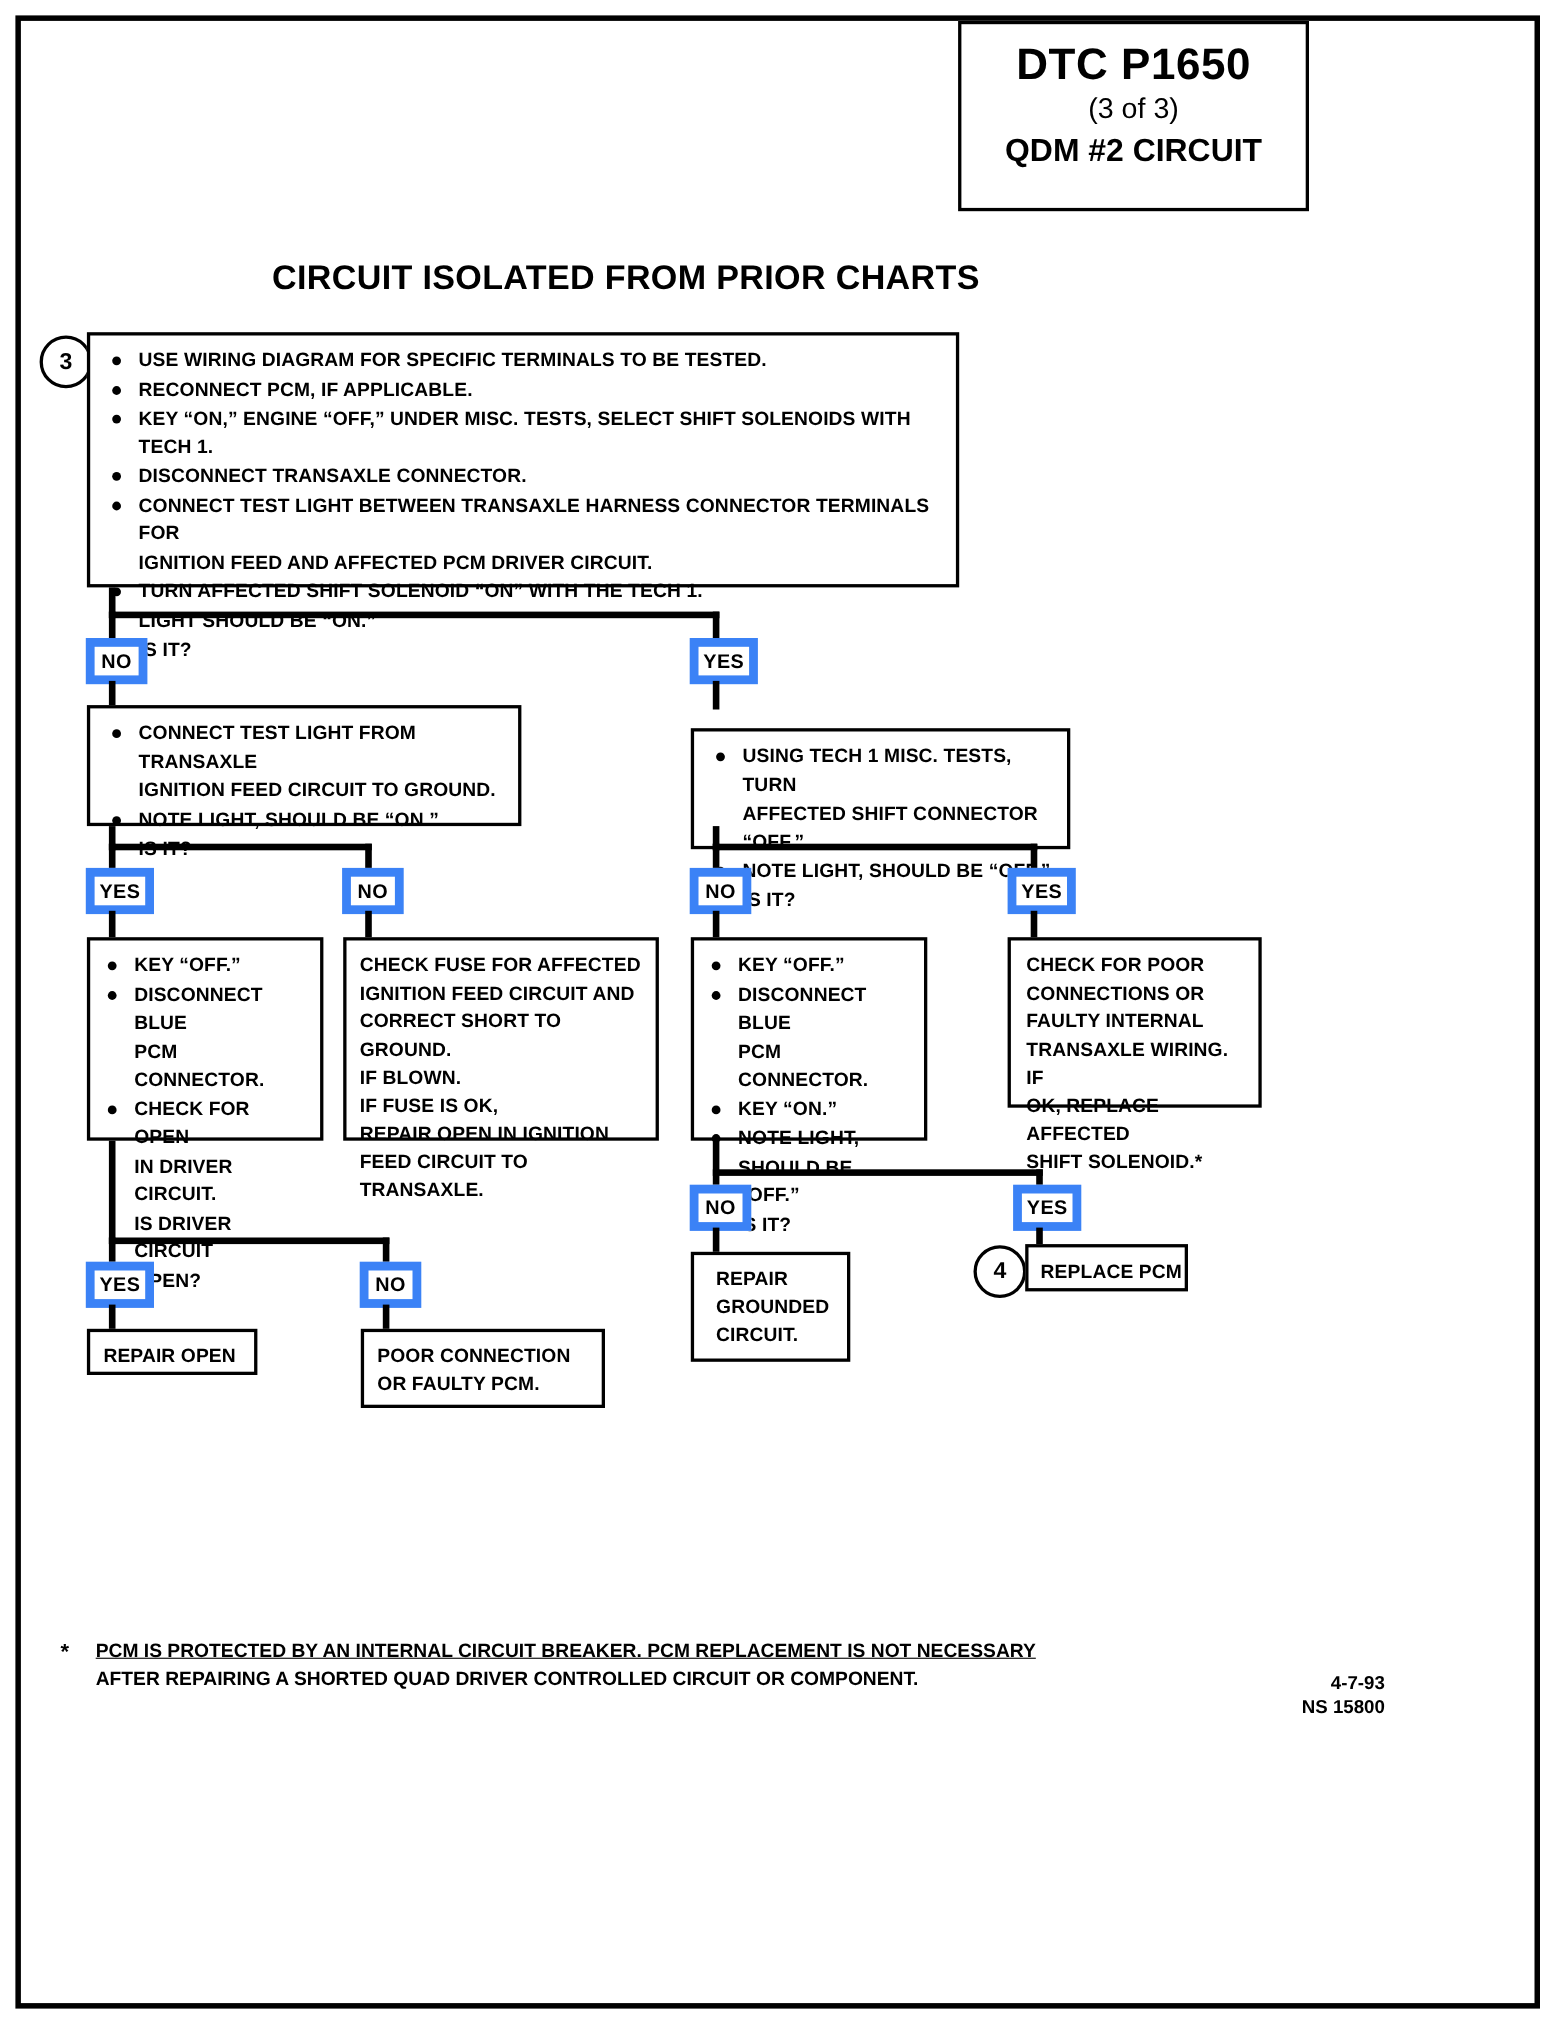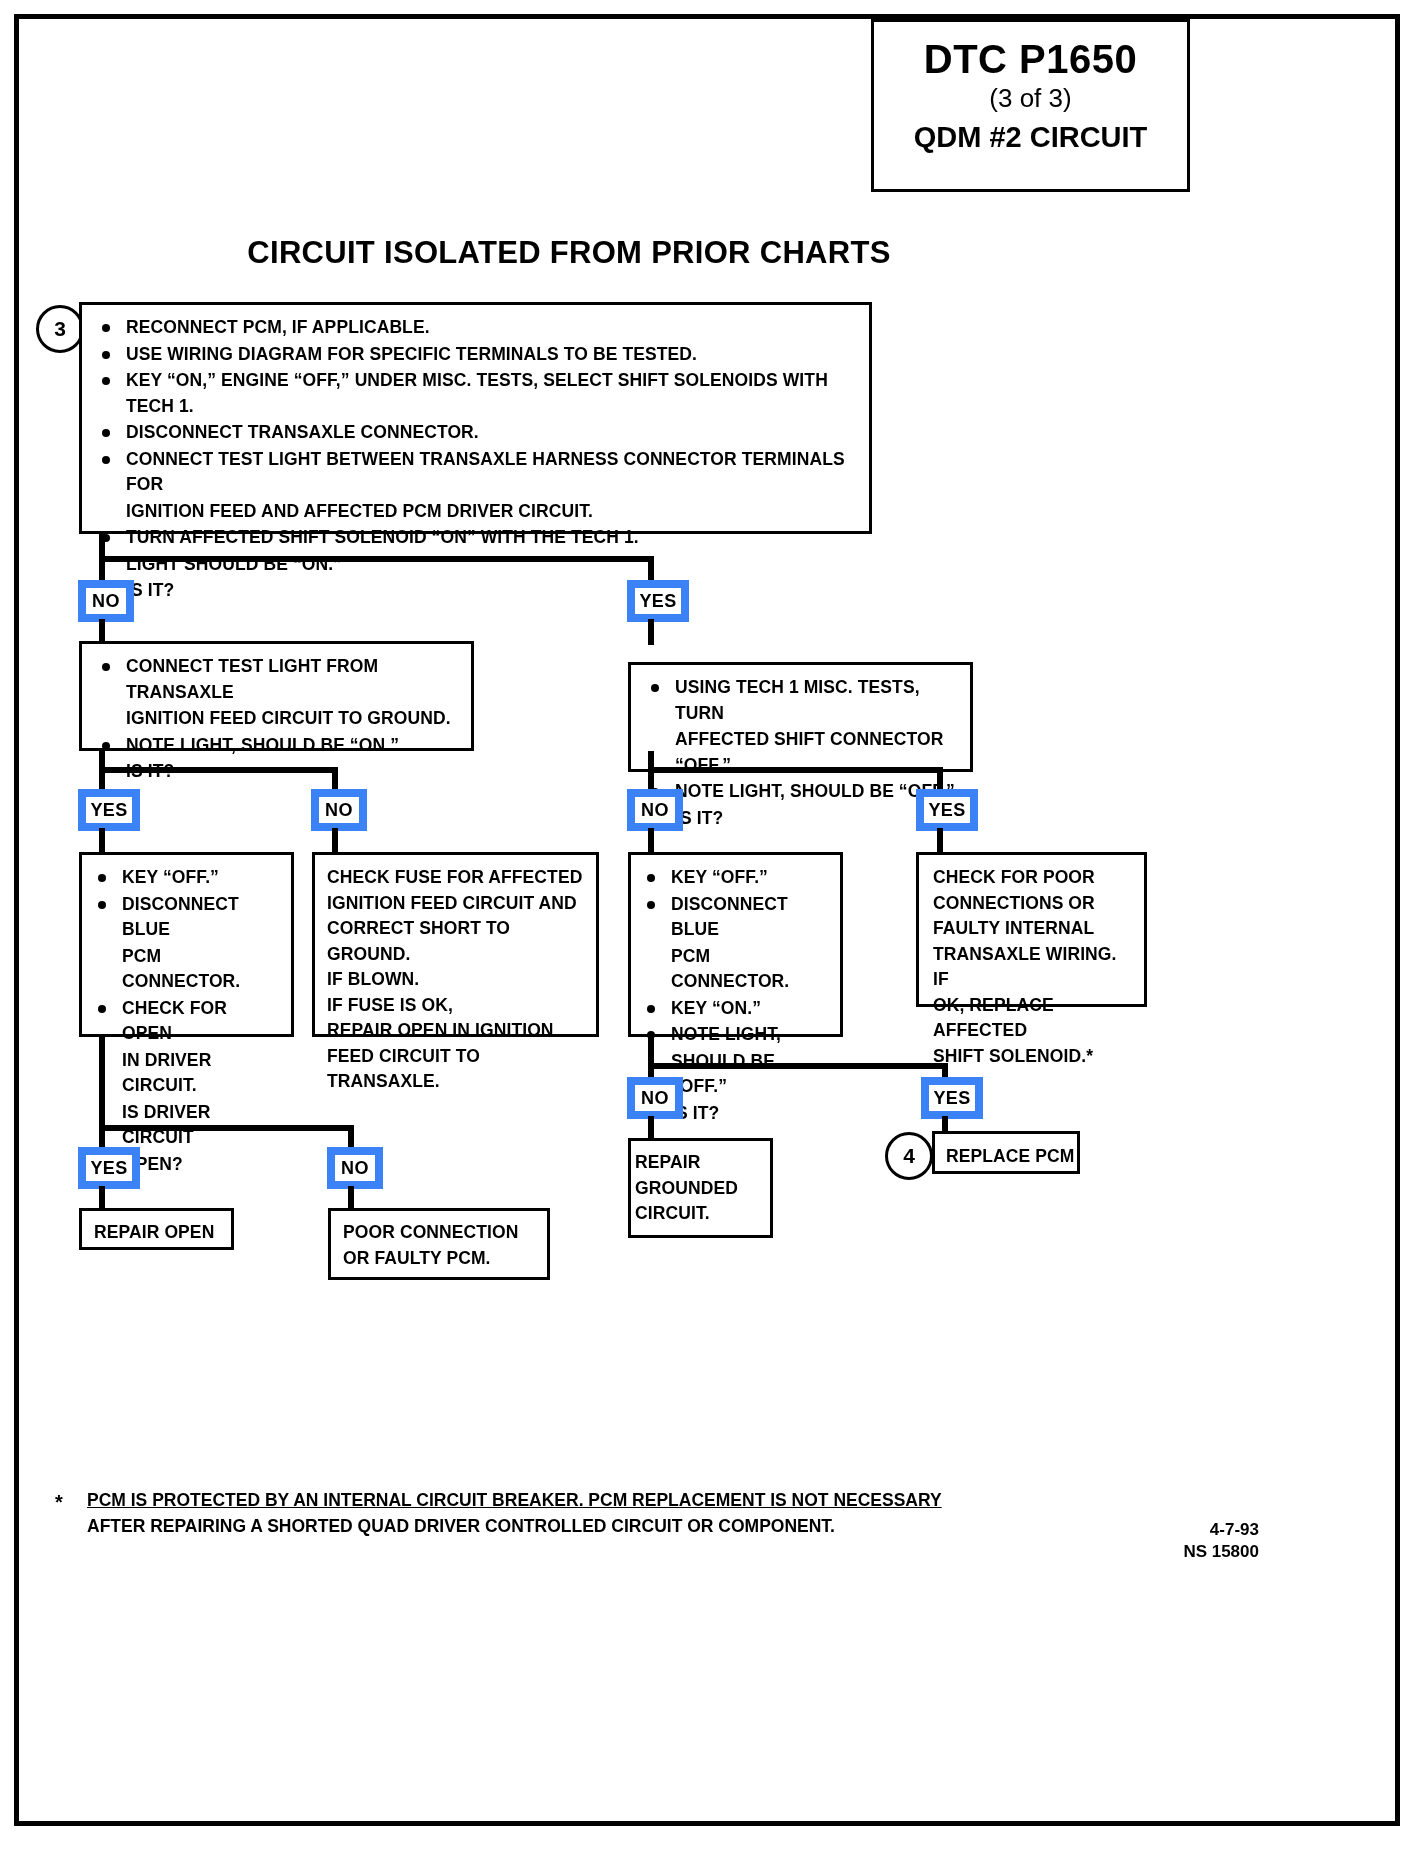--- a/index.html
+++ b/index.html
@@ -86,22 +86,22 @@
     <div class="hdr-l3">QDM #2 CIRCUIT</div>
   </div>
 
   <div class="chart-title">CIRCUIT ISOLATED FROM PRIOR CHARTS</div>
 
   <div class="circ" style="left:17px;top:286px;">3</div>
 
   <div class="box" style="left:60px;top:283px;width:793px;height:232px;">
     <div class="inner">
       <ul class="bl">
+        <li class="bullet">USE WIRING DIAGRAM FOR SPECIFIC TERMINALS TO BE TESTED.</li>
         <li class="bullet">RECONNECT PCM, IF APPLICABLE.</li>
-        <li class="bullet">USE WIRING DIAGRAM FOR SPECIFIC TERMINALS TO BE TESTED.</li>
         <li class="bullet">KEY “ON,” ENGINE “OFF,” UNDER MISC. TESTS, SELECT SHIFT SOLENOIDS WITH TECH 1.</li>
         <li class="bullet">DISCONNECT TRANSAXLE CONNECTOR.</li>
         <li class="bullet">CONNECT TEST LIGHT BETWEEN TRANSAXLE HARNESS CONNECTOR TERMINALS FOR</li>
         <li class="cont">IGNITION FEED AND AFFECTED PCM DRIVER CIRCUIT.</li>
         <li class="bullet">TURN AFFECTED SHIFT SOLENOID “ON” WITH THE TECH 1.</li>
         <li class="cont">LIGHT SHOULD BE “ON.”</li>
         <li class="cont">IS IT?</li>
       </ul>
     </div>
   </div>
@@ -236,21 +236,21 @@
   <div class="v" style="left:629px;top:1018px;height:52px;"></div>
   <div class="h" style="left:629px;top:1044px;width:300px;"></div>
   <div class="v" style="left:923px;top:1044px;height:26px;"></div>
 
   <div class="tag" style="left:608px;top:1058px;width:56px;height:42px;">NO</div>
   <div class="tag" style="left:902px;top:1058px;width:62px;height:42px;">YES</div>
   <div class="v" style="left:629px;top:1097px;height:26px;"></div>
   <div class="v" style="left:923px;top:1097px;height:18px;"></div>
 
   <div class="box plain" style="left:609px;top:1119px;width:145px;height:100px;">
-    <div class="inner" style="padding:9px 0 0 4px;">
+    <div class="inner" style="padding:9px 0 0 20px;">
       <p>REPAIR</p>
       <p>GROUNDED</p>
       <p>CIRCUIT.</p>
     </div>
   </div>
 
   <div class="circ" style="left:866px;top:1113px;">4</div>
 
   <div class="box plain" style="left:913px;top:1112px;width:148px;height:43px;">
     <div class="inner" style="padding:10px 0 0 11px;">

